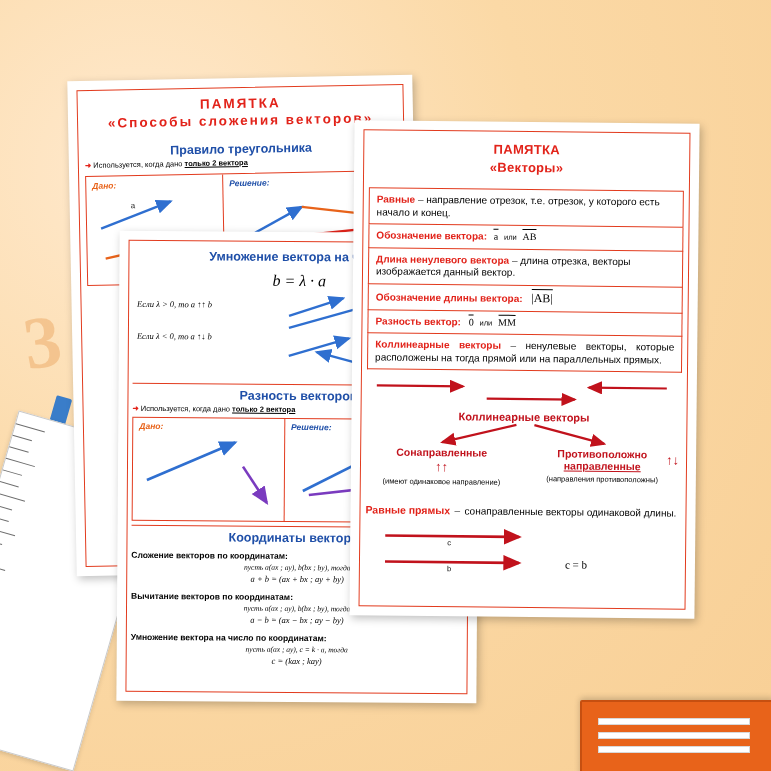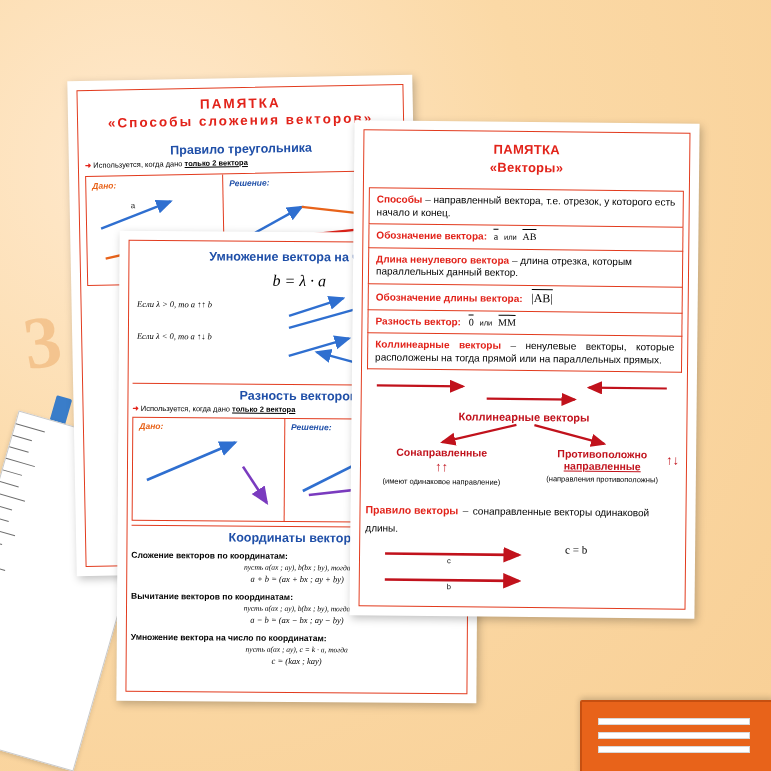--- a/index.html
+++ b/index.html
@@ -258,36 +258,36 @@
 
   <div class="sheet" id="sheet-vectors">
     <div class="red-frame"></div>
     <div class="inner" style="padding:16px 15px;box-sizing:border-box;">
 
       <div class="title-red t2" style="margin-top:4px;">ПАМЯТКА</div>
       <div class="title-red t2" style="margin-top:3px;">«Векторы»</div>
 
       <div style="margin-top:14px;">
         <div class="vbox">
-          <span class="b red">Способы</span>
+          <span class="b red">Равные</span>
           <span>–</span>
-          <span>направленный вектора, т.е. отрезок, у которого есть начало и конец.</span>
+          <span>направление отрезок, т.е. отрезок, у которого есть начало и конец.</span>
         </div>
 
         <div class="vbox">
           <span class="b red">Обозначение вектора:</span>
           <span class="mono" style="margin-left:4px;"><span class="vecbar">a</span></span>
           <span class="tiny" style="margin:0 3px;">или</span>
           <span class="mono"><span class="vecbar">AB</span></span>
         </div>
 
         <div class="vbox">
           <span class="b red">Длина ненулевого вектора</span>
           <span>–</span>
-          <span>длина отрезка, которым параллельных данный вектор.</span>
+          <span>длина отрезка, векторы изображается данный вектор.</span>
         </div>
 
         <div class="vbox">
           <span class="b red">Обозначение длины вектора:</span>
           <span class="mono" style="margin-left:6px;font-size:12px;"><span class="vecbar">|AB|</span></span>
         </div>
 
         <div class="vbox">
           <span class="b red">Разность вектор:</span>
           <span class="mono" style="margin-left:5px;"><span class="vecbar">0</span></span>
@@ -338,33 +338,33 @@
           <div class="b" style="color:#c1121c;font-size:10.5px;text-decoration:underline;">направленные</div>
           <div class="tiny" style="margin-top:3px;">(направления противоположны)</div>
         </div>
       </div>
 
       <div style="position:relative;height:0;">
         <div class="b" style="position:absolute;right:2px;top:-36px;color:#c1121c;font-size:13px;">↑↓</div>
       </div>
 
       <div style="margin-top:14px;">
-        <span class="b red" style="font-size:10.5px;">Правило  векторы</span>
+        <span class="b red" style="font-size:10.5px;">Равные  прямых</span>
         <span style="font-size:10px;">–</span>
         <span style="font-size:10px;">сонаправленные векторы одинаковой длины.</span>
       </div>
 
       <div style="position:relative;height:56px;margin-top:6px;">
         <svg width="310" height="56" class="arrow-svg">
           <line x1="20" y1="12" x2="154" y2="12" stroke="#c1121c" stroke-width="2.6" marker-end="url(#cr)"></line>
           <line x1="20" y1="38" x2="154" y2="38" stroke="#c1121c" stroke-width="2.6" marker-end="url(#cr)"></line>
         </svg>
         <div class="tiny" style="position:absolute;left:82px;top:14px;">c</div>
         <div class="tiny" style="position:absolute;left:82px;top:40px;">b</div>
-        <div class="mono" style="position:absolute;left:200px;top:0;font-size:11px;">c = b</div>
+        <div class="mono" style="position:absolute;left:200px;top:33px;font-size:11px;">c = b</div>
       </div>
 
     </div>
   </div>
 
   <div class="book">
     <div class="page" style="top:16px;width:150px;"></div>
     <div class="page" style="top:30px;width:150px;"></div>
     <div class="page" style="top:44px;width:150px;"></div>
   </div>

